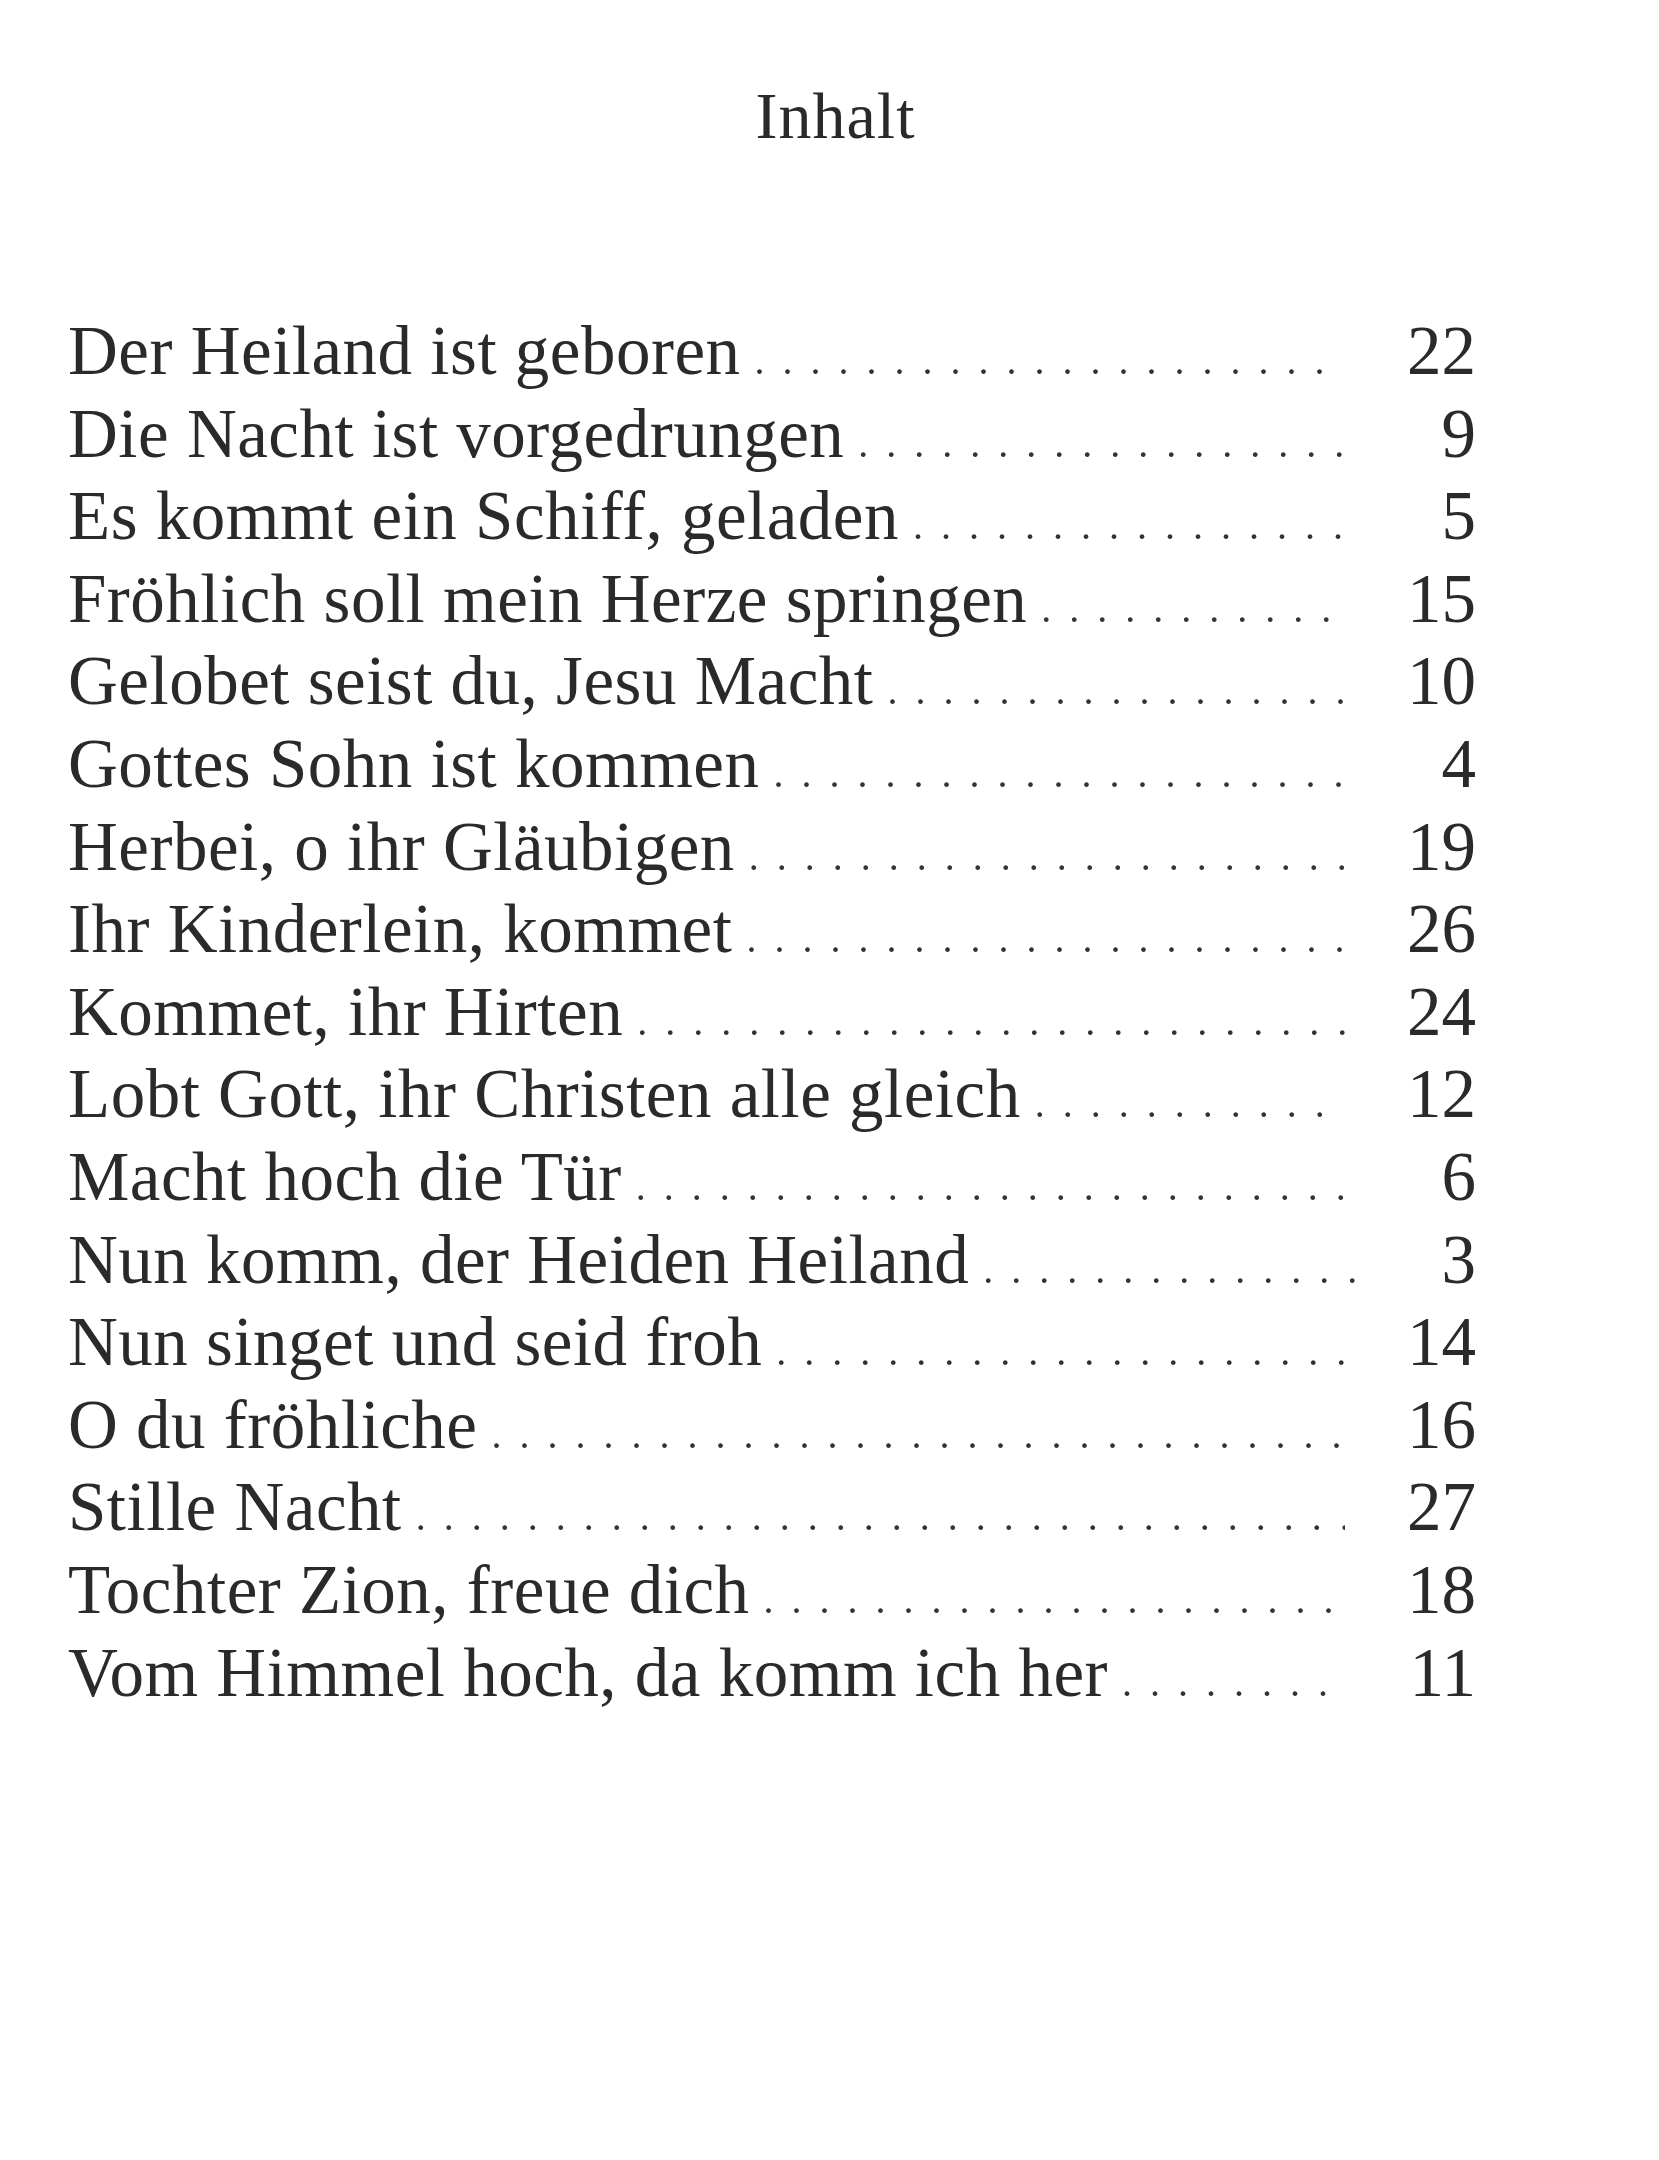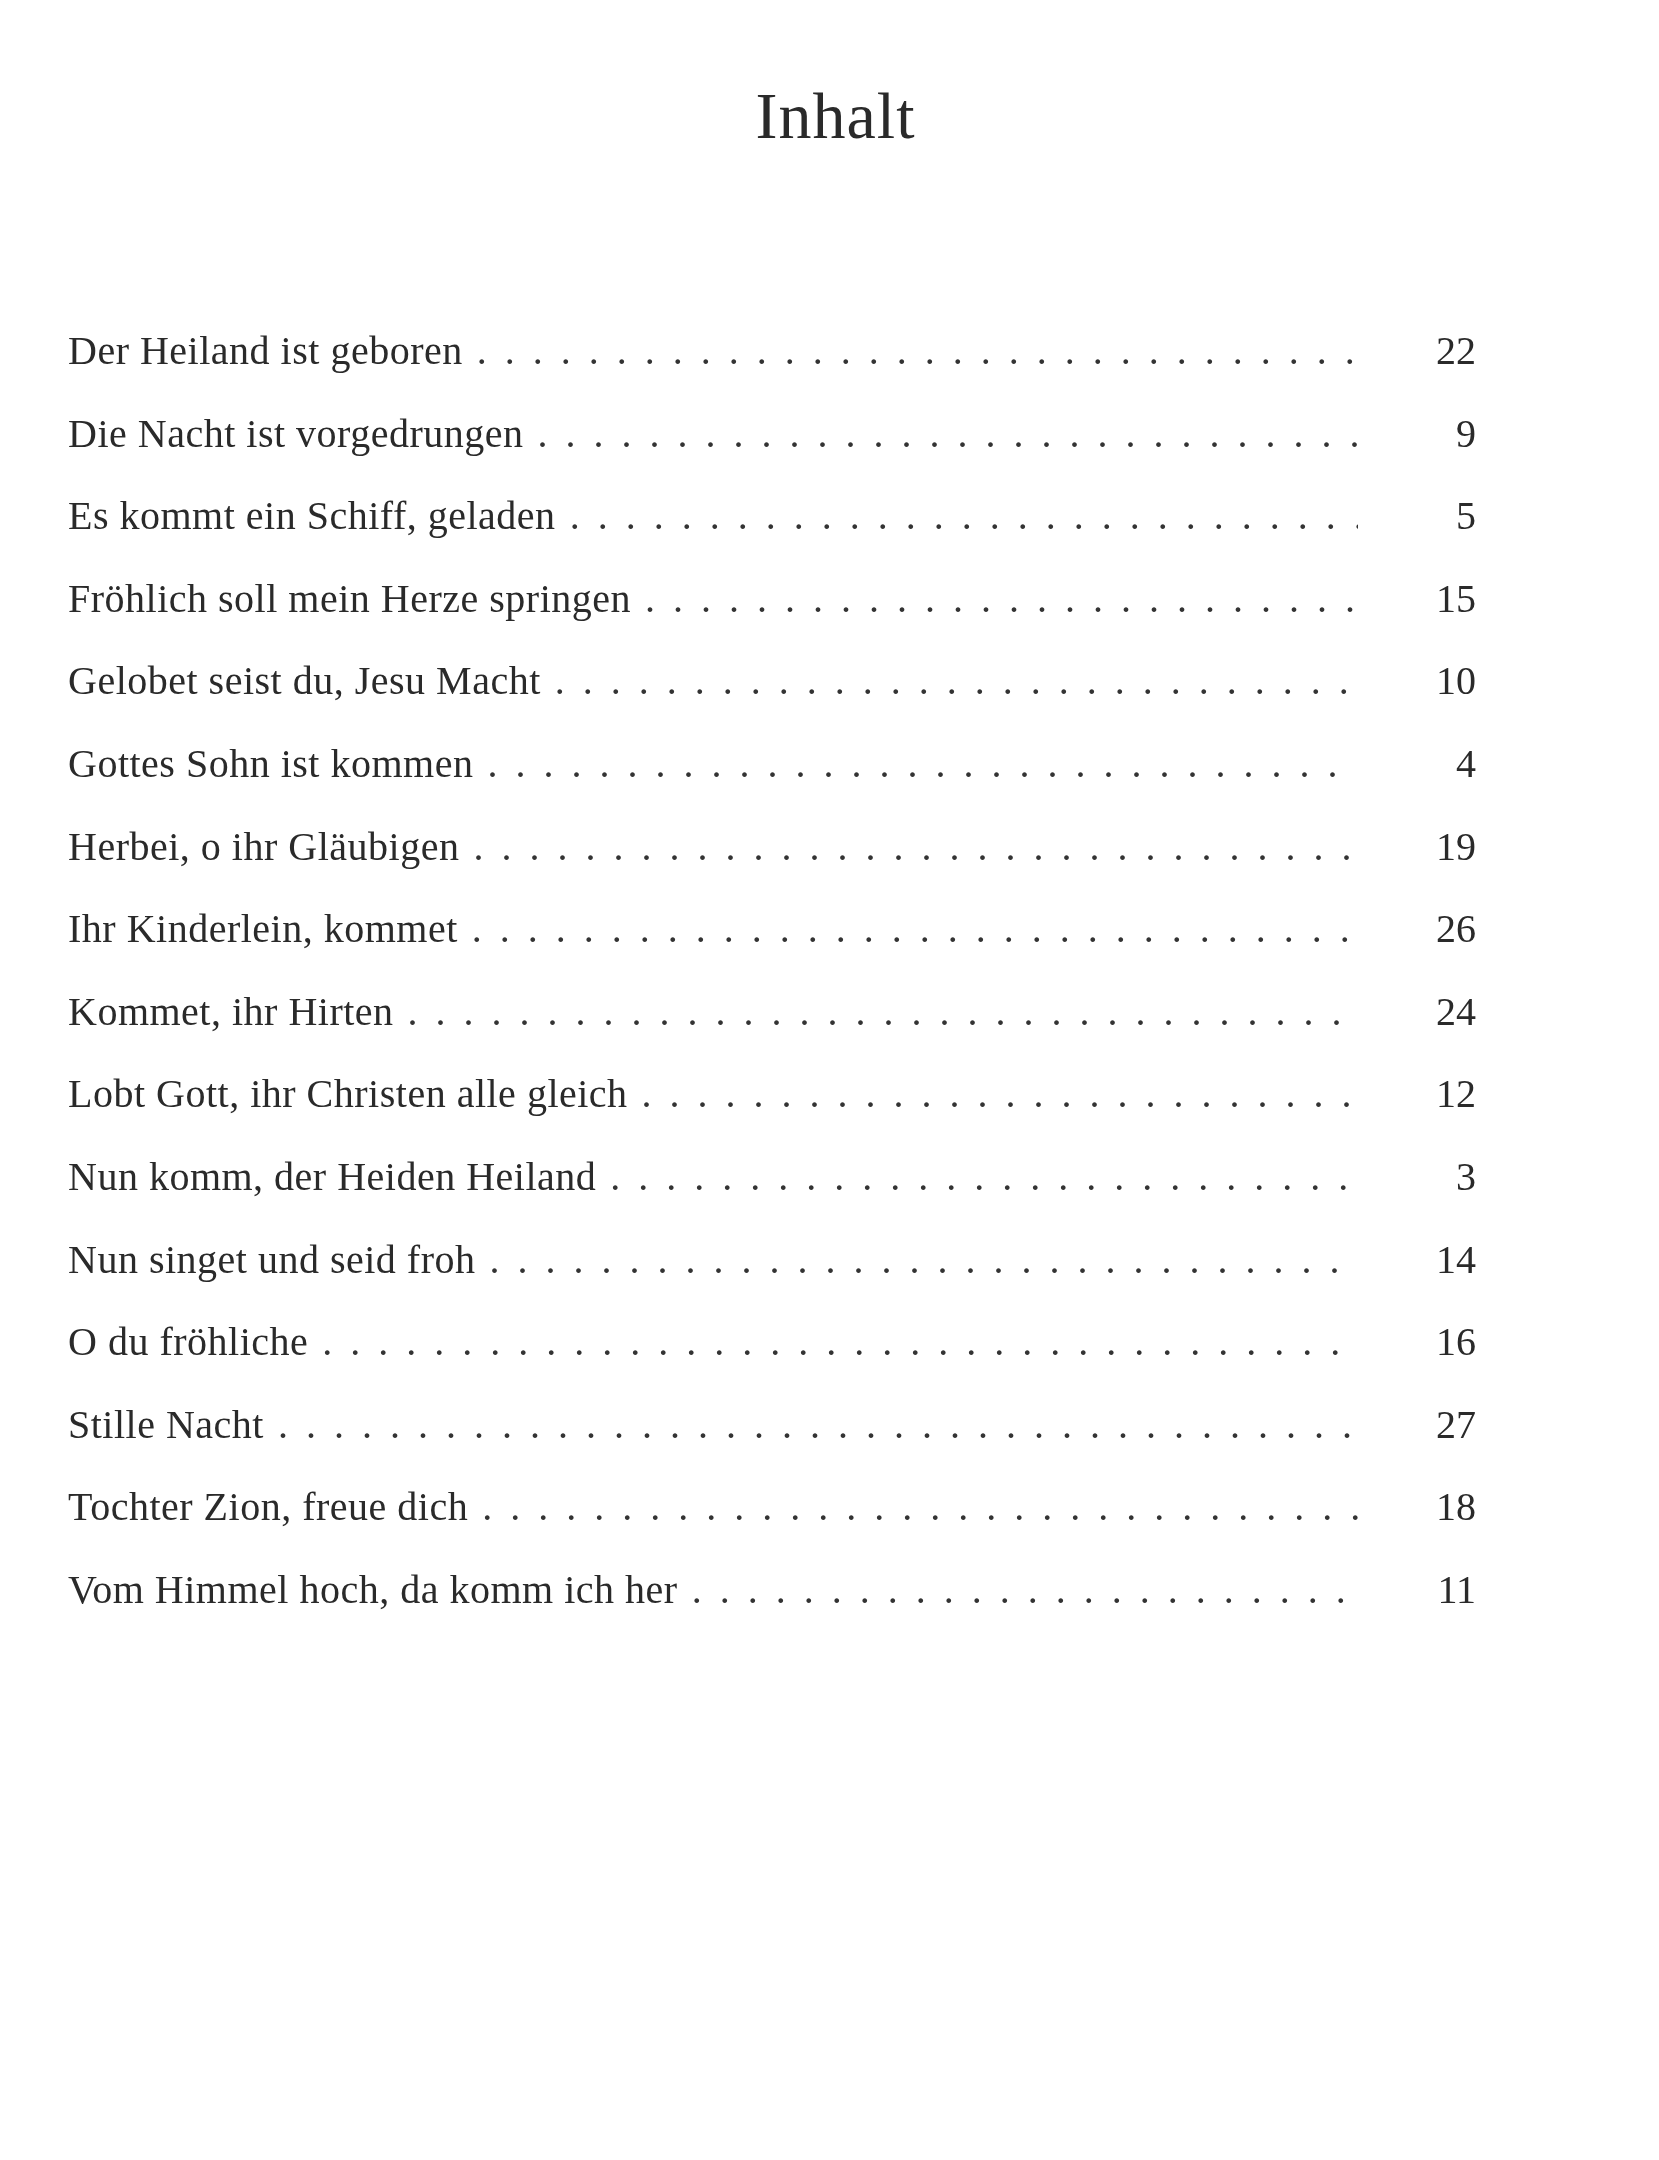--- a/index.html
+++ b/index.html
@@ -1,21 +1,21 @@
 <!DOCTYPE html>
 <html><head>
 <meta charset="utf-8">
 <style>
   html, body { margin:0; padding:0; background:#ffffff; }
   body { width:1659px; height:2160px; position:relative; overflow:hidden;
          font-family:"Liberation Serif","DejaVu Serif",serif; color:#2a2a2a; }
   .title { position:absolute; top:78px; left:0; width:1659px; text-align:center;
            font-size:66px; letter-spacing:1px; transform:translateX(6px); }
   .toc { position:absolute; top:310px; left:68px; width:1408px; }
-  .row { display:flex; align-items:baseline; height:82.6px; font-size:40px; line-height:82.6px; }
+  .row { display:flex; align-items:baseline; height:82.6px; font-size:69px; line-height:82.6px; }
   .label { white-space:nowrap; letter-spacing:0.5px; }
   .leader { flex:1; overflow:hidden; white-space:nowrap; margin:0 14px; letter-spacing:14px; font-size:40px; color:#333; }
   .leader::before { content:". . . . . . . . . . . . . . . . . . . . . . . . . . . . . . . . . . . . . . . . . . . . . . . . . . . . . . . . . . . . . . . . . ."; letter-spacing:4px; }
   .page { min-width:56px; text-align:right; white-space:nowrap;margin-left:48px; }
 </style>
 </head>
 <body>
 
 <h1 class="title" style="margin:0;font-weight:normal;">Inhalt</h1>
 
@@ -64,20 +64,25 @@
       <span class="label">Kommet, ihr Hirten</span>
       <span class="leader"></span>
       <span class="page">24</span>
     </div>
   <div class="row">
       <span class="label">Lobt Gott, ihr Christen alle gleich</span>
       <span class="leader"></span>
       <span class="page">12</span>
     </div>
   <div class="row">
+      <span class="label">Macht hoch die Tür</span>
+      <span class="leader"></span>
+      <span class="page">6</span>
+    </div>
+  <div class="row">
       <span class="label">Nun komm, der Heiden Heiland</span>
       <span class="leader"></span>
       <span class="page">3</span>
     </div>
   <div class="row">
       <span class="label">Nun singet und seid froh</span>
       <span class="leader"></span>
       <span class="page">14</span>
     </div>
   <div class="row">

